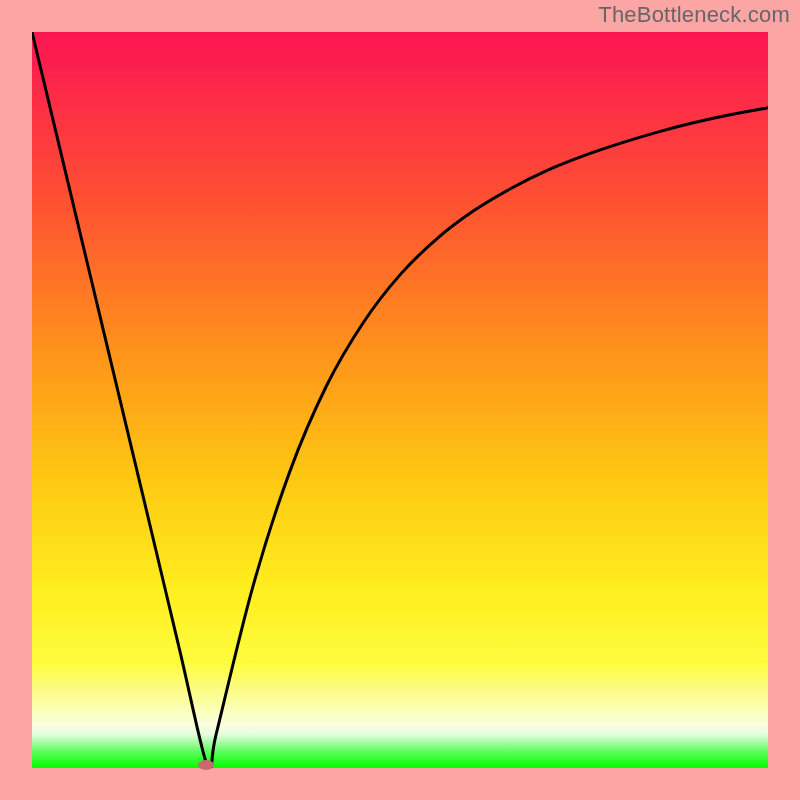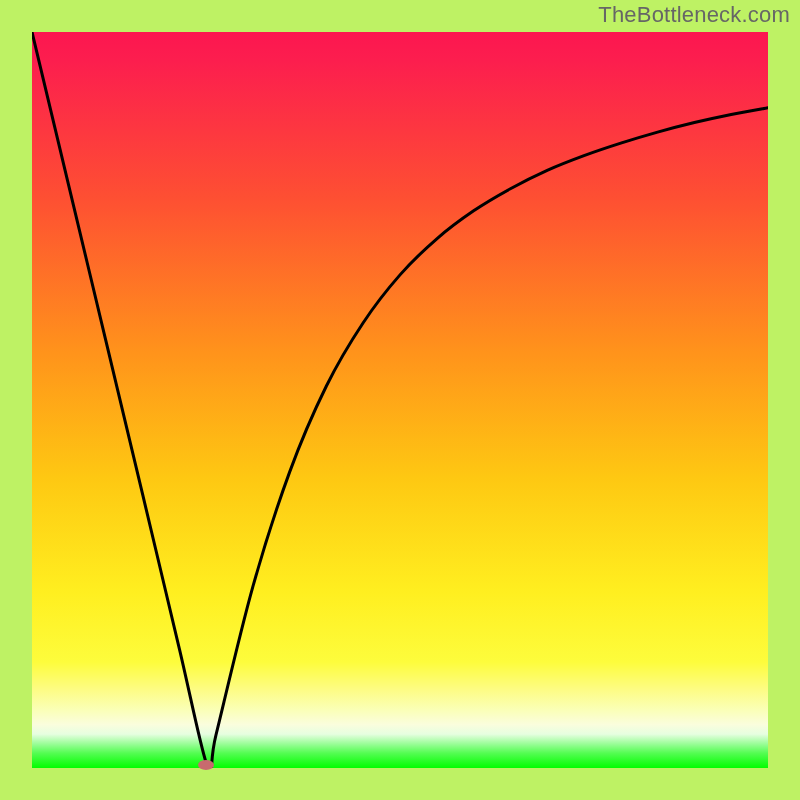--- a/index.html
+++ b/index.html
@@ -10,21 +10,21 @@
     background: #000;
     overflow: hidden;
     font-family: Arial, Helvetica, sans-serif;
   }
   .frame {
     position: absolute;
     left: 0;
     top: 0;
     width: 800px;
     height: 800px;
-    background: #bef264;
+    background: #fca5a5;
   }
   .plot {
     position: absolute;
     left: 32px;
     top: 32px;
     width: 736px;
     height: 736px;
     
     background: linear-gradient(
       to bottom,

